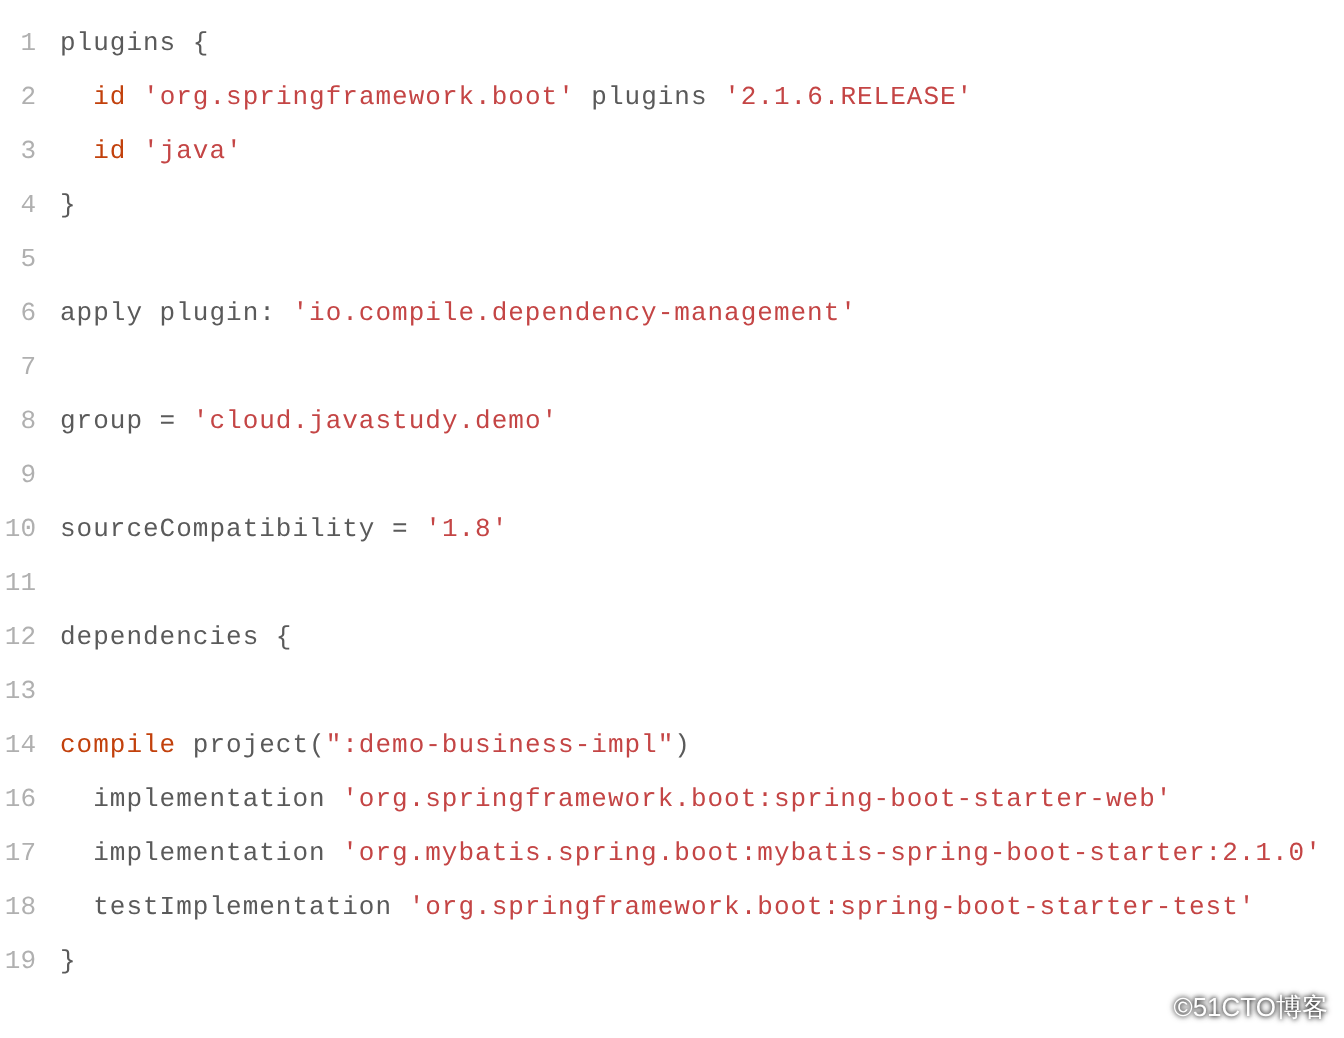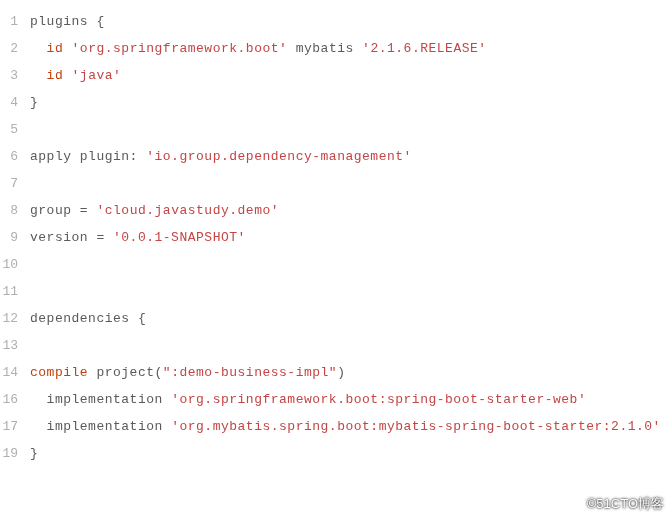--- a/index.html
+++ b/index.html
@@ -50,52 +50,52 @@
 </head>
 <body>
 
 <div class="code-block">
   <div class="line">
     <span class="lineno">1</span>
     <span class="code"><span class="code">plugins {</span></span>
   </div>
   <div class="line">
     <span class="lineno">2</span>
-    <span class="code"><span class="code">  </span><span class="kw">id</span><span class="code"> </span><span class="str">'org.springframework.boot'</span><span class="code"> mybatis </span><span class="str">'2.1.6.RELEASE'</span></span>
+    <span class="code"><span class="code">  </span><span class="kw">id</span><span class="code"> </span><span class="str">'org.springframework.boot'</span><span class="code"> plugins </span><span class="str">'2.1.6.RELEASE'</span></span>
   </div>
   <div class="line">
     <span class="lineno">3</span>
     <span class="code"><span class="code">  </span><span class="kw">id</span><span class="code"> </span><span class="str">'java'</span></span>
   </div>
   <div class="line">
     <span class="lineno">4</span>
     <span class="code"><span class="code">}</span></span>
   </div>
   <div class="line">
     <span class="lineno">5</span>
     <span class="code"><span class="code"></span></span>
   </div>
   <div class="line">
     <span class="lineno">6</span>
-    <span class="code"><span class="code">apply plugin: </span><span class="str">'io.group.dependency-management'</span></span>
+    <span class="code"><span class="code">apply plugin: </span><span class="str">'io.compile.dependency-management'</span></span>
   </div>
   <div class="line">
     <span class="lineno">7</span>
     <span class="code"><span class="code"></span></span>
   </div>
   <div class="line">
     <span class="lineno">8</span>
     <span class="code"><span class="code">group = </span><span class="str">'cloud.javastudy.demo'</span></span>
   </div>
   <div class="line">
     <span class="lineno">9</span>
-    <span class="code"><span class="code">version = </span><span class="str">'0.0.1-SNAPSHOT'</span></span>
   </div>
   <div class="line">
     <span class="lineno">10</span>
+    <span class="code"><span class="code">sourceCompatibility = </span><span class="str">'1.8'</span></span>
   </div>
   <div class="line">
     <span class="lineno">11</span>
     <span class="code"><span class="code"></span></span>
   </div>
   <div class="line">
     <span class="lineno">12</span>
     <span class="code"><span class="code">dependencies {</span></span>
   </div>
   <div class="line">
@@ -108,18 +108,22 @@
   </div>
   <div class="line">
     <span class="lineno">16</span>
     <span class="code"><span class="code">  implementation </span><span class="str">'org.springframework.boot:spring-boot-starter-web'</span></span>
   </div>
   <div class="line">
     <span class="lineno">17</span>
     <span class="code"><span class="code">  implementation </span><span class="str">'org.mybatis.spring.boot:mybatis-spring-boot-starter:2.1.0'</span></span>
   </div>
   <div class="line">
+    <span class="lineno">18</span>
+    <span class="code"><span class="code">  testImplementation </span><span class="str">'org.springframework.boot:spring-boot-starter-test'</span></span>
+  </div>
+  <div class="line">
     <span class="lineno">19</span>
     <span class="code"><span class="code">}</span></span>
   </div>
 </div>
 
 <div class="watermark">©51CTO博客</div>
 
 </body></html>

